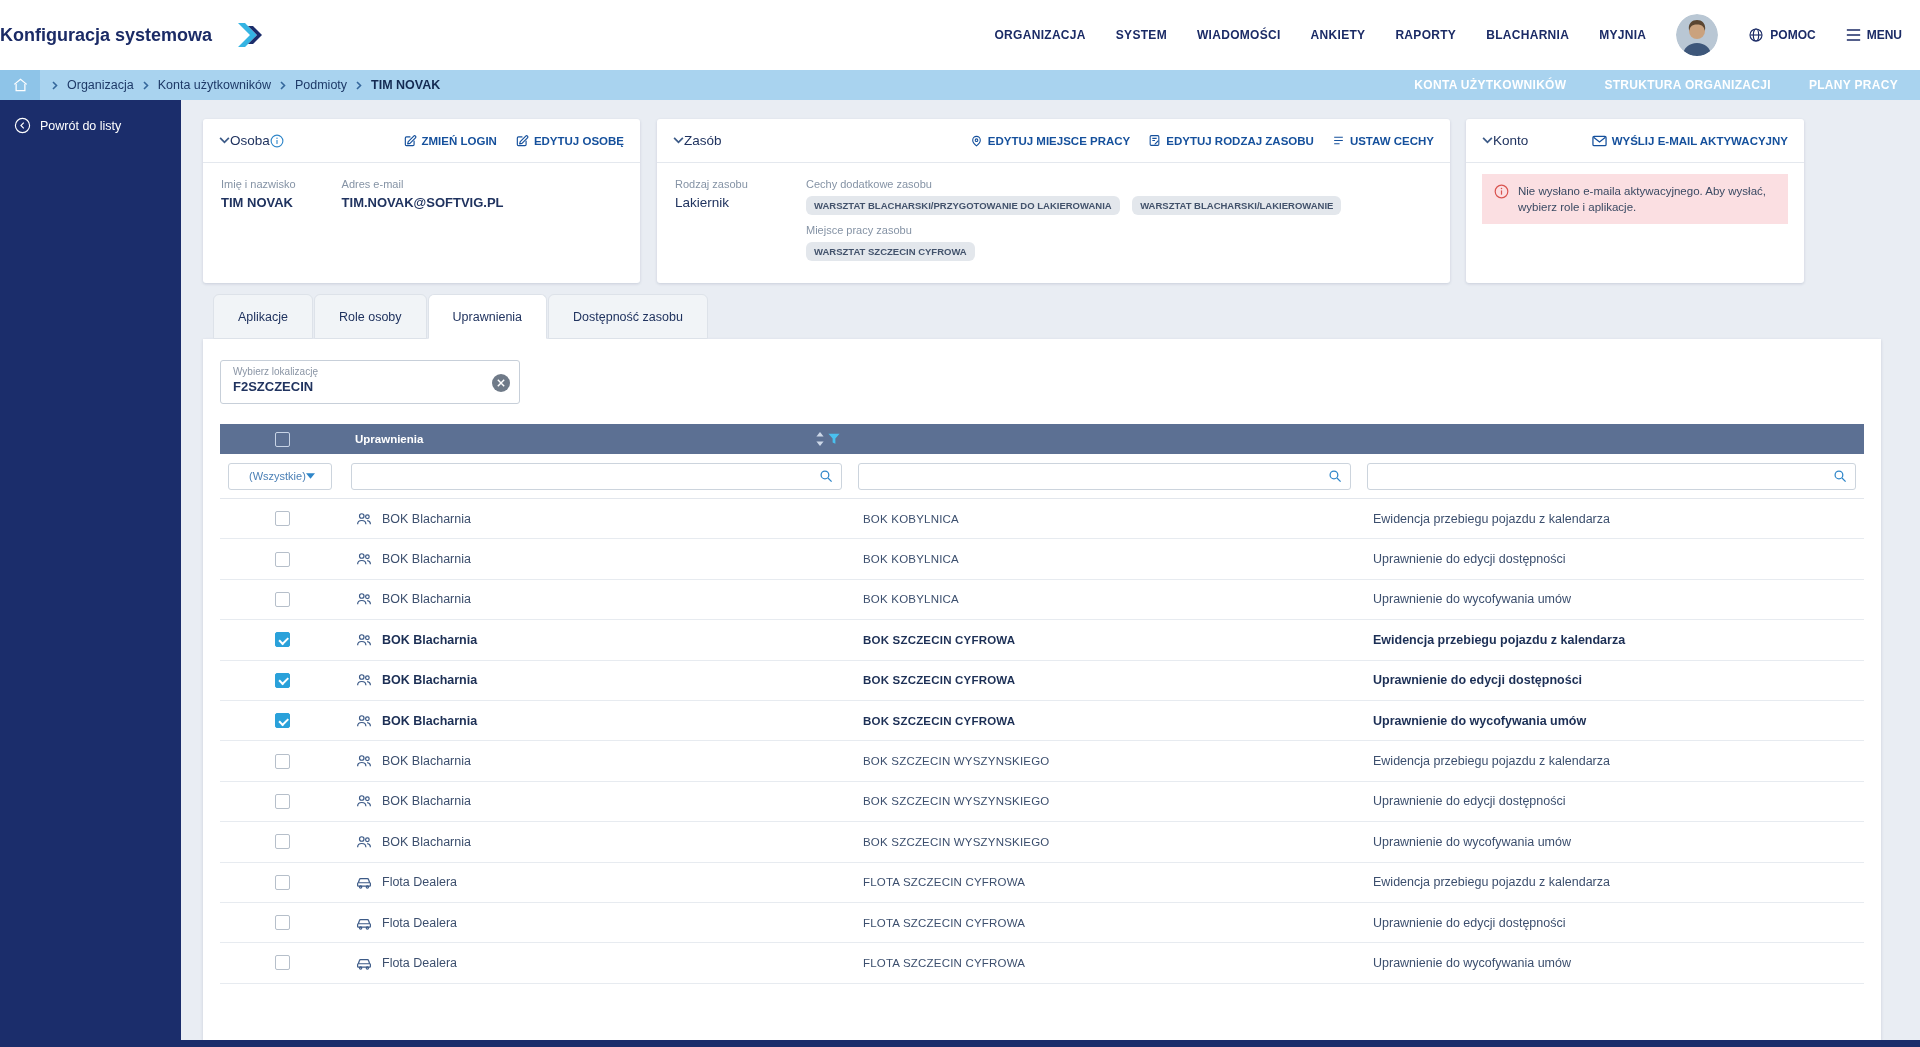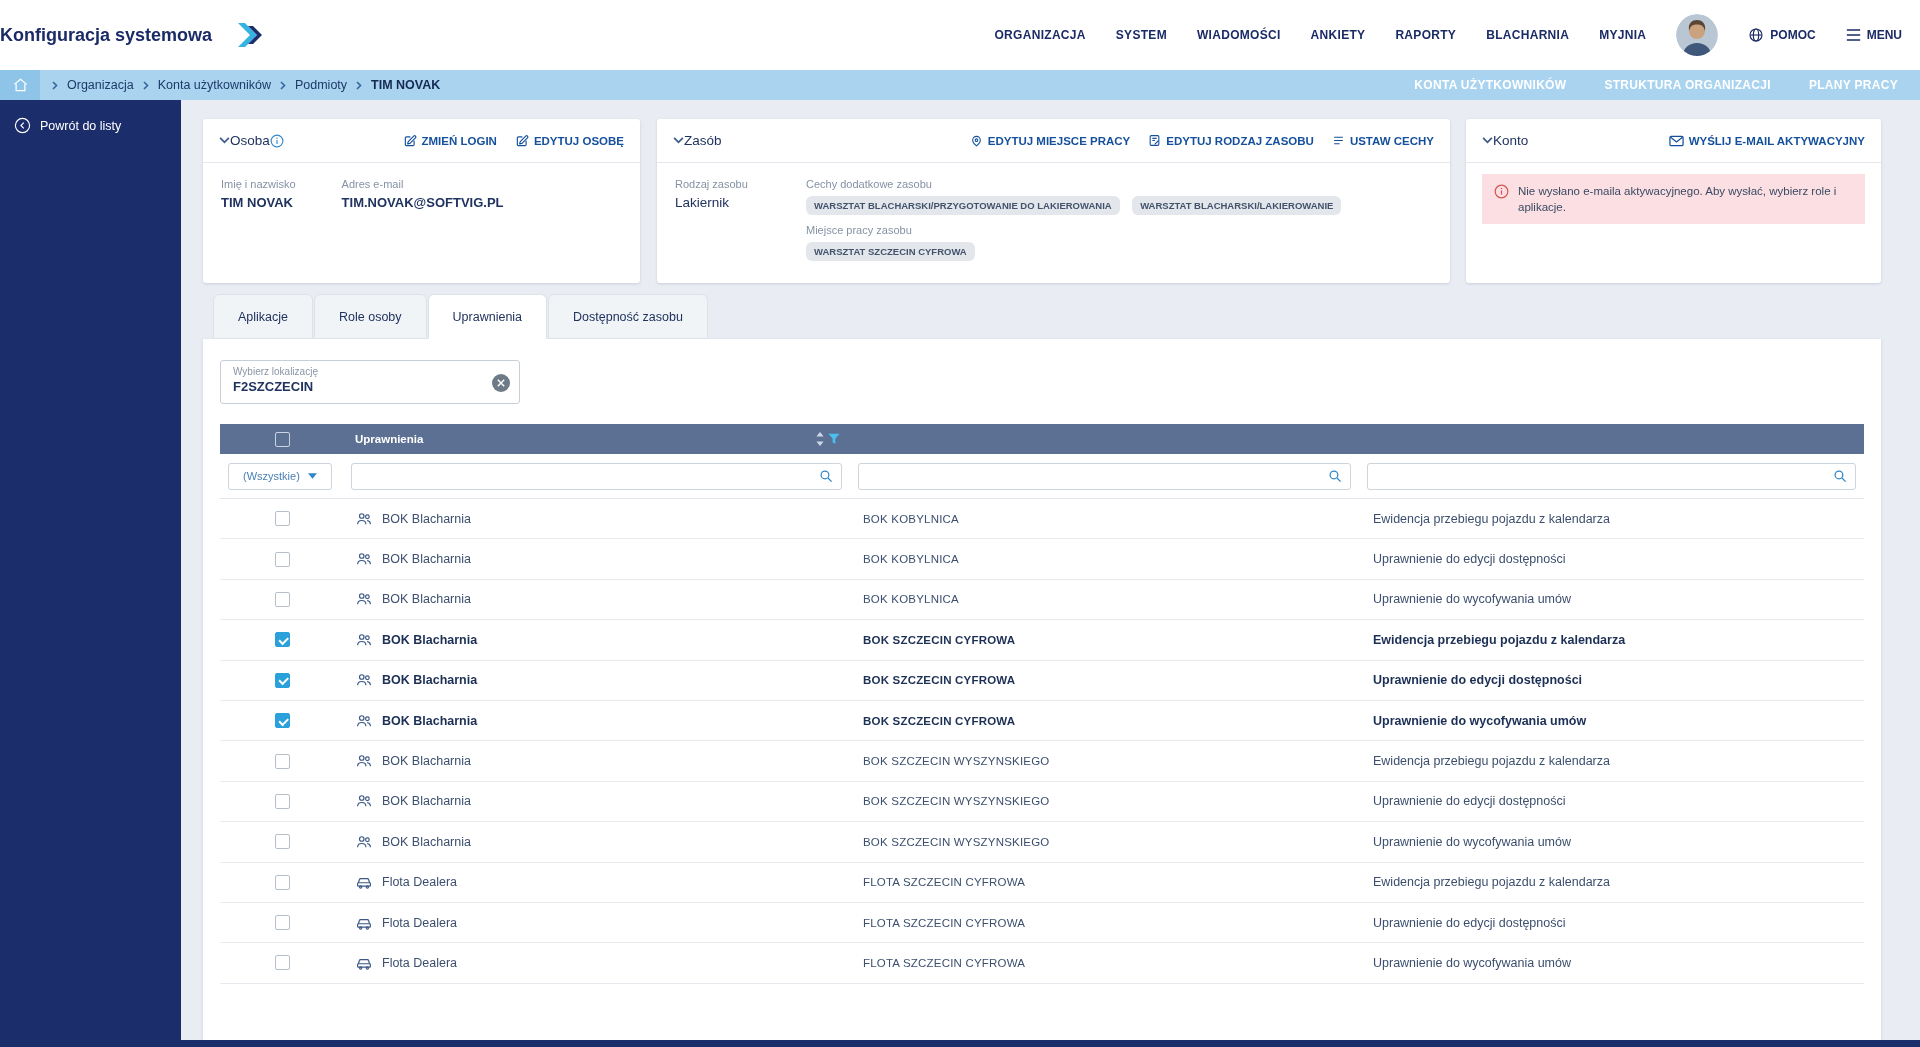--- a/index.html
+++ b/index.html
@@ -26,21 +26,21 @@
   .bc-link{font-size:12px;font-weight:bold;color:#fff;letter-spacing:.3px;cursor:pointer;white-space:nowrap;}
 
   
   .sidebar{position:absolute;top:100px;left:0;width:181px;height:947px;background:#1b2d6b;z-index:4;}
   .back-link{display:flex;align-items:center;gap:9px;padding:17px 14px;color:#fff;font-size:12.5px;cursor:pointer;}
 
   
   .card{position:absolute;background:#fff;border-radius:3px;box-shadow:0 1px 3px rgba(20,35,80,.15);}
   .card-osoba{left:203px;top:119px;width:437px;height:164px;}
   .card-zasob{left:657px;top:119px;width:793px;height:164px;}
-  .card-konto{left:1466px;top:119px;width:415px;height:164px;}
+  .card-konto{left:1466px;top:119px;width:338px;height:164px;}
   .card-header{height:44px;display:flex;align-items:center;padding:0 16px;border-bottom:1px solid #e4e8ee;}
   .card-title{font-size:13.5px;color:#20335f;}
   .card-actions{margin-left:auto;display:flex;gap:18px;align-items:center;}
   .action-btn{display:flex;align-items:center;gap:5px;font-size:11.5px;font-weight:bold;color:#15509c;cursor:pointer;white-space:nowrap;}
   .field-label{font-size:11px;color:#8593a5;margin-bottom:5px;}
   .field-value{font-size:13px;font-weight:bold;color:#20335f;}
   .tag{display:inline-block;background:#e3e7ec;color:#42526b;font-size:9.5px;font-weight:bold;padding:4px 8px;border-radius:6px;margin-right:8px;white-space:nowrap;}
   .osoba-body{display:flex;padding:15px 18px;gap:46px;}
   .zasob-body{display:flex;padding:15px 18px;gap:36px;}
   .zasob-col2 .field-label{margin-top:0;}
@@ -66,21 +66,21 @@
   
   .table{position:absolute;left:17px;top:85px;width:1644px;}
   .thead{display:flex;height:30px;background:#5c7093;align-items:center;}
   .th{display:flex;align-items:center;color:#fff;font-size:11.5px;font-weight:bold;height:100%;position:relative;}
   .col1{width:123px;} .col2{width:507px;} .col3{width:509px;} .col4{width:505px;}
   .th .hlabel{padding-left:12px;}
   .th-icons{position:absolute;right:8px;display:flex;align-items:center;gap:3px;}
   .thead .cb-wrap{padding-left:55px;display:flex;align-items:center;}
   .filter-row{display:flex;height:45px;align-items:center;border-bottom:1px solid #e2e6ec;background:#fff;}
   .fcol{height:100%;display:flex;align-items:center;}
-  .select{margin-left:8px;width:104px;height:27px;border:1px solid #ccd4dd;border-radius:3px;display:flex;align-items:center;padding:0 14px;font-size:11px;color:#4a7fb5;cursor:pointer;background:#fff;}
+  .select{margin-left:8px;width:104px;height:27px;border:1px solid #ccd4dd;border-radius:3px;display:flex;align-items:center;padding:0 20px;font-size:11px;color:#4a7fb5;cursor:pointer;background:#fff;}
   .select .caret{margin-left:auto;display:flex;}
   .search{flex:1;height:27px;border:1px solid #ccd4dd;border-radius:3px;display:flex;align-items:center;padding:0 8px;margin:0 8px;background:#fff;}
   .search input{border:none;outline:none;flex:1;font-size:12px;color:#20335f;font-family:inherit;background:transparent;min-width:0;}
   .search svg{flex:0 0 auto;}
 
   .tbody{}
   .trow{display:flex;height:40.4px;align-items:center;border-bottom:1px solid #e7ebf0;background:#fff;}
   .cell{display:flex;align-items:center;height:100%;}
   .c-check{width:123px;padding-left:55px;}
   .c-mod{width:507px;padding-left:12px;gap:9px;}

